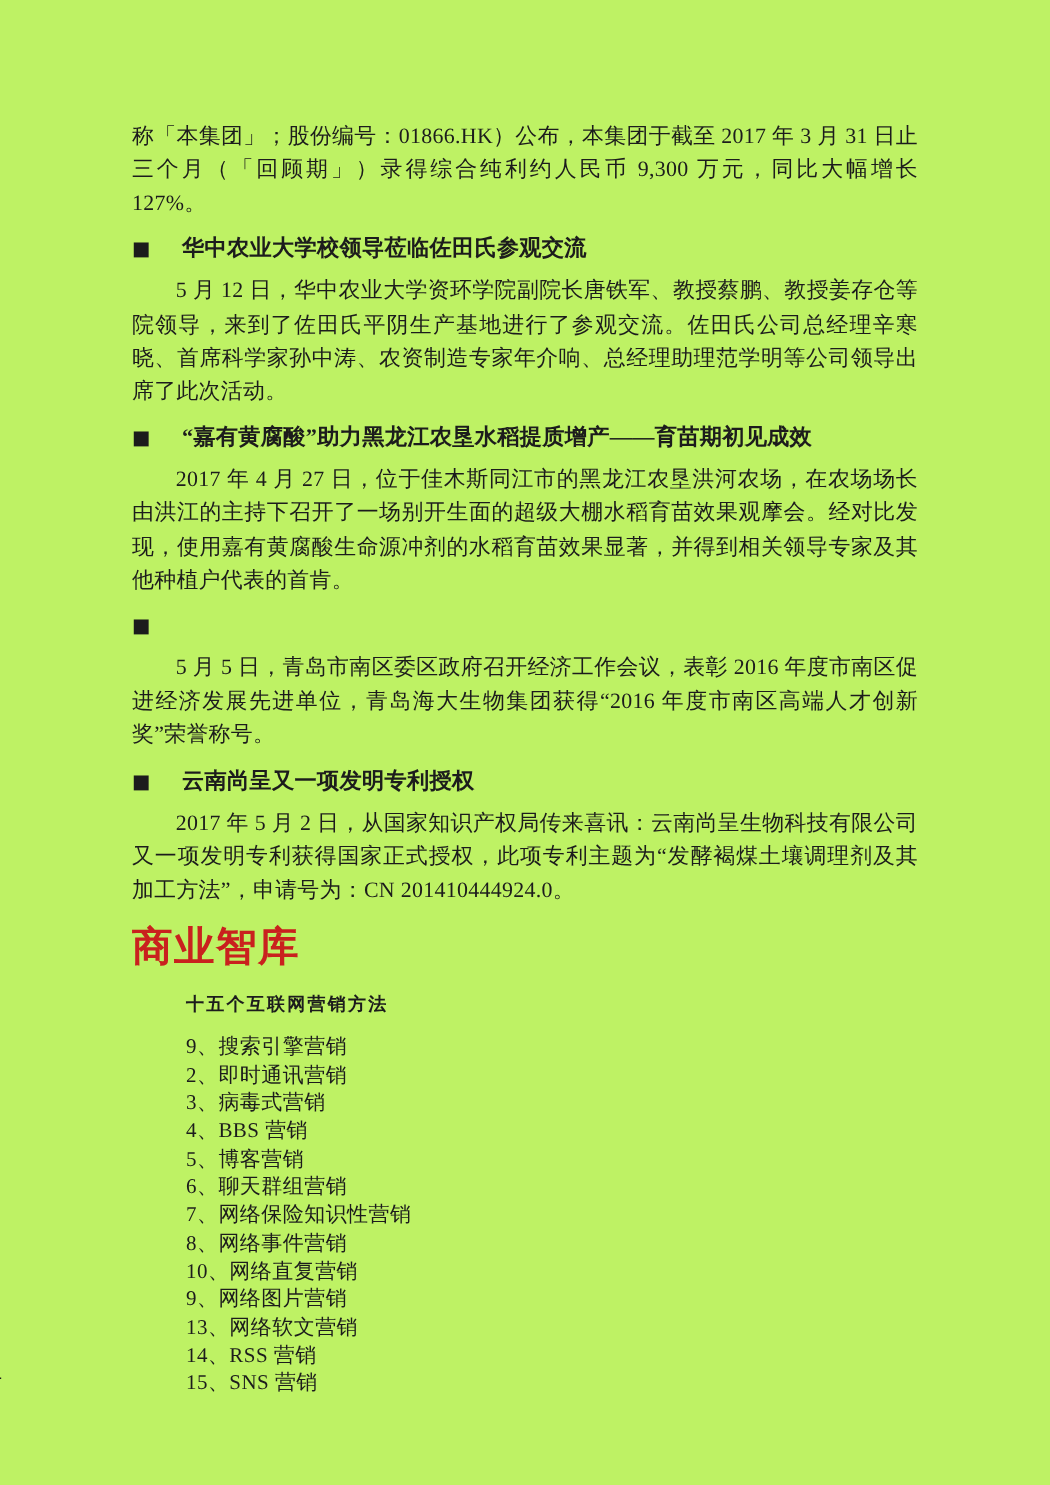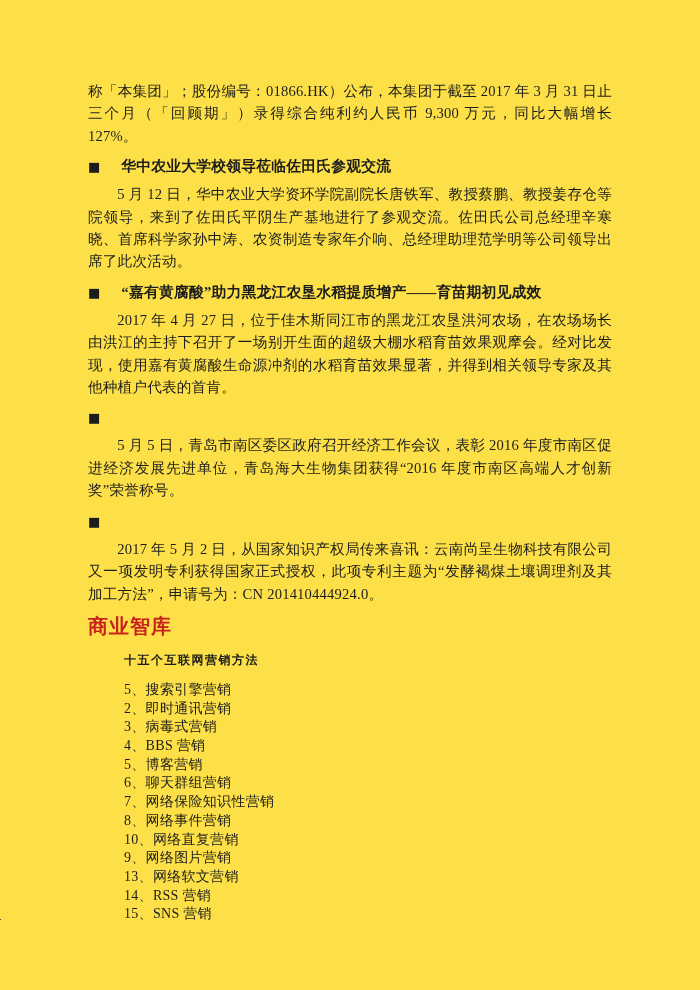--- a/index.html
+++ b/index.html
@@ -5,21 +5,21 @@
   * { box-sizing: border-box; }
   html, body { margin: 0; padding: 0; }
   body {
     width: 700px; height: 990px;
     background: #e9e9e9;
     font-family: "Liberation Serif", "DejaVu Serif", serif;
   }
   .page {
     position: relative;
     width: 700px; height: 990px;
-    background: #fde047;
+    background: #bef264;
     overflow: hidden;
     color: #1c1c1c;
   }
   .content {
     position: absolute;
     left: 88px; top: 80px;
     width: 524px;
   }
   .para {
     margin: 0 0 4px 0;
@@ -44,21 +44,21 @@
     margin-right: 21px;
     font-family: "DejaVu Sans", sans-serif;
   }
   .heading-text {
     font-weight: bold;
     letter-spacing: 0.2px;
   }
   .section-title {
     margin: 8px 0 6px 0;
     font-family: "Liberation Sans", "DejaVu Sans", sans-serif;
-    font-size: 20px;
+    font-size: 27px;
     font-weight: bold;
     color: #c9211e;
     letter-spacing: 1px;
   }
   .list-title {
     margin: 12px 0 12px 36px;
     font-size: 12px;
     font-weight: bold;
     letter-spacing: 1.5px;
   }
@@ -96,28 +96,29 @@
     </div>
     <p class="para">2017 年 4 月 27 日，位于佳木斯同江市的黑龙江农垦洪河农场，在农场场长由洪江的主持下召开了一场别开生面的超级大棚水稻育苗效果观摩会。经对比发现，使用嘉有黄腐酸生命源冲剂的水稻育苗效果显著，并得到相关领导专家及其他种植户代表的首肯。</p>
 
     <div class="news-heading">
       <span class="bullet">■</span>
     </div>
     <p class="para">5 月 5 日，青岛市南区委区政府召开经济工作会议，表彰 2016 年度市南区促进经济发展先进单位，青岛海大生物集团获得“2016 年度市南区高端人才创新奖”荣誉称号。</p>
 
     <div class="news-heading">
       <span class="bullet">■</span>
+      <span class="heading-text">云南尚呈又一项发明专利授权</span>
     </div>
     <p class="para">2017 年 5 月 2 日，从国家知识产权局传来喜讯：云南尚呈生物科技有限公司又一项发明专利获得国家正式授权，此项专利主题为“发酵褐煤土壤调理剂及其加工方法”，申请号为：CN 201410444924.0。</p>
 
     <h2 class="section-title">商业智库</h2>
     <h3 class="list-title">十五个互联网营销方法</h3>
 
     <div class="marketing-list">
-      <div class="list-item">5、搜索引擎营销</div>
+      <div class="list-item">9、搜索引擎营销</div>
       <div class="list-item">2、即时通讯营销</div>
       <div class="list-item">3、病毒式营销</div>
       <div class="list-item">4、BBS 营销</div>
       <div class="list-item">5、博客营销</div>
       <div class="list-item">6、聊天群组营销</div>
       <div class="list-item">7、网络保险知识性营销</div>
       <div class="list-item">8、网络事件营销</div>
       <div class="list-item">10、网络直复营销</div>
       <div class="list-item">9、网络图片营销</div>
       <div class="list-item">13、网络软文营销</div>

